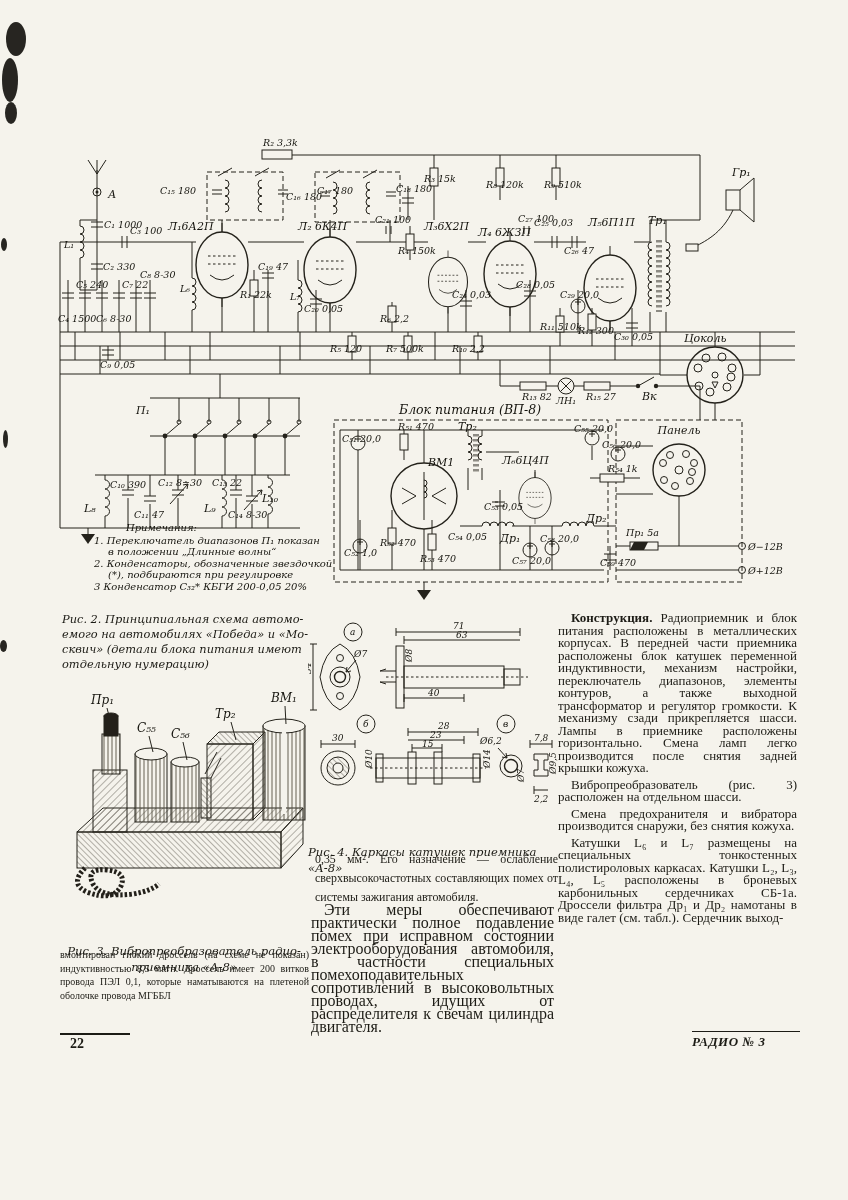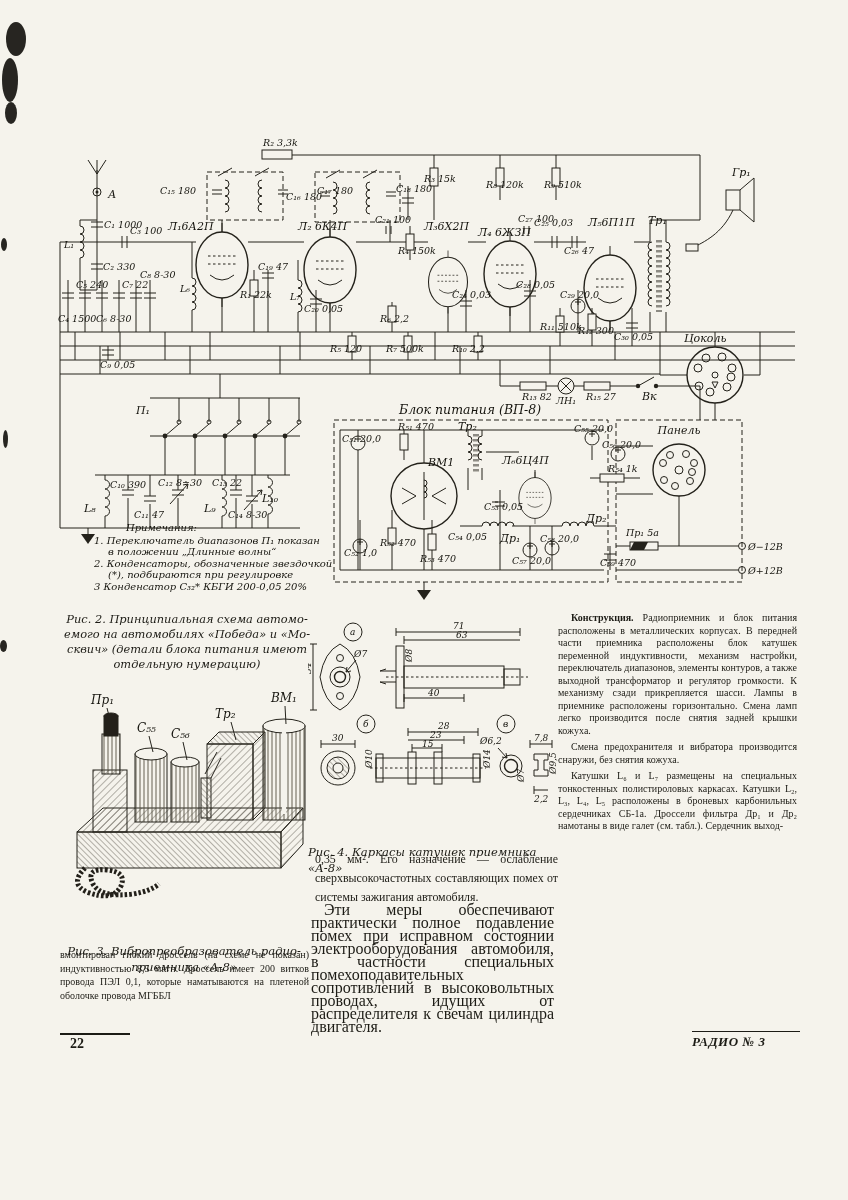--- a/index.html
+++ b/index.html
@@ -15,31 +15,31 @@
   .grid{stroke-dasharray:2.5 2.5;}
   .pf{fill:#f5f3ec;}
   .ink{fill:#24221b;stroke:none;}
   .sl{font:italic 9.5px "DejaVu Serif",serif;fill:#15140e;}
   .sl2{font:italic 11px "DejaVu Serif",serif;fill:#15140e;}
   .nt{font:italic 10px "DejaVu Serif",serif;fill:#15140e;}
   .ttl{font:italic 12.5px "DejaVu Serif",serif;fill:#15140e;}
   .dl{font:italic 9px "DejaVu Serif",serif;fill:#15140e;}
   .fl{font:italic 12px "DejaVu Serif",serif;fill:#15140e;}
   
-  .fig2cap{position:absolute;left:62px;top:612px;width:250px;text-align:center;
+  .fig2cap{position:absolute;left:62px;top:612px;width:250px;
            font:italic 11.4px "DejaVu Serif",serif;line-height:15px;}
   .fig3cap{position:absolute;left:58px;top:944px;width:252px;text-align:center;
            font:italic 11.6px "DejaVu Serif",serif;line-height:15.5px;}
   .fig4cap{position:absolute;left:308px;top:812px;width:248px;text-align:left;
            font:italic 11.6px "DejaVu Serif",serif;line-height:15.5px;margin-top:33px;}
   .leftpar{position:absolute;left:60px;top:948px;width:249px;
            font-size:10px;line-height:13.7px;text-align:justify;}
   .mid1{position:absolute;left:315px;top:850px;width:243px;font-size:11.9px;line-height:19px;text-align:justify;}
   .mid2{position:absolute;left:311px;top:903px;width:243px;font-size:16px;line-height:13px;text-align:justify;text-indent:13px;}
-  .rightcol{position:absolute;left:558px;top:612px;width:239px;font-size:10px;line-height:12.5px;text-align:justify;}
+  .rightcol{position:absolute;left:558px;top:612px;width:239px;font-size:13px;line-height:12.5px;text-align:justify;}
   .rightcol p{margin:0 0 4px 0;text-indent:13px;}
   .pgrule{position:absolute;left:60px;top:1033px;width:70px;border-top:2px solid #1c1b15;}
   .pgnum{position:absolute;left:70px;top:1036px;font-weight:bold;font-size:14px;}
   .ftrule{position:absolute;left:692px;top:1031px;width:108px;border-top:1.6px solid #1c1b15;}
   .ftr{position:absolute;left:692px;top:1034px;width:108px;text-align:left;
        font:bold italic 13px "Liberation Serif",serif;letter-spacing:.5px;}
 </style>
 </head>
 <body>
 
@@ -507,20 +507,21 @@
     <span style="display:block">«А-8»</span>
   </div>
 
   <div class="leftpar">вмонтирован гибкий дроссель (на схеме не показан) индуктивностью 8,5 мкгн. Дроссель имеет 200 витков провода ПЭЛ 0,1, которые наматываются на плетеной оболочке провода МГББЛ</div>
 
   <div class="mid1">0,35 мм². Его назначение — ослабление сверхвысокочастотных составляющих помех от системы зажигания автомобиля.</div>
   <div class="mid2">Эти меры обеспечивают практически полное подавление помех при исправном состоянии электрооборудования автомобиля, в частности специальных помехоподавительных сопротивлений в высоковольтных проводах, идущих от распределителя к свечам цилиндра двигателя.</div>
 
   <div class="rightcol">
     <p><b>Конструкция.</b><span> Радиоприемник и блок питания расположены в металлических корпусах. В передней части приемника расположены блок катушек переменной индуктивности, механизм настройки, переключатель диапазонов, элементы контуров, а также выходной трансформатор и регулятор громкости. К механизму сзади прикрепляется шасси. Лампы в приемнике расположены горизонтально. Смена ламп легко производится после снятия задней крышки кожуха.</span></p>
+    <p>Вибропреобразователь (рис. 3) расположен на отдельном шасси.</p>
     <p>Смена предохранителя и вибратора производится снаружи, без снятия кожуха.</p>
     <p>Катушки L₆ и L₇ размещены на специальных тонкостенных полистироловых каркасах. Катушки L₂, L₃, L₄, L₅ расположены в броневых карбонильных сердечниках СБ-1а. Дроссели фильтра Др₁ и Др₂ намотаны в виде галет (см. табл.). Сердечник выход-</p>
   </div>
 
   <div class="pgrule"></div>
   <div class="pgnum">22</div>
   <div class="ftrule"></div>
   <div class="ftr">РАДИО № 3</div>
 
 </div>

